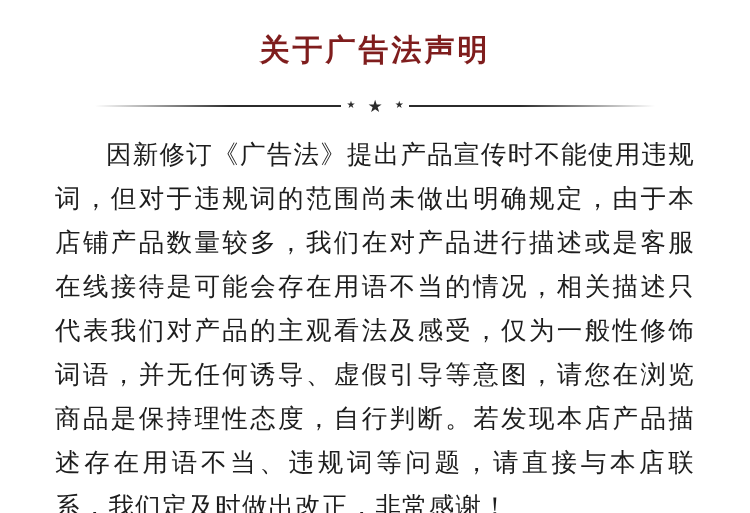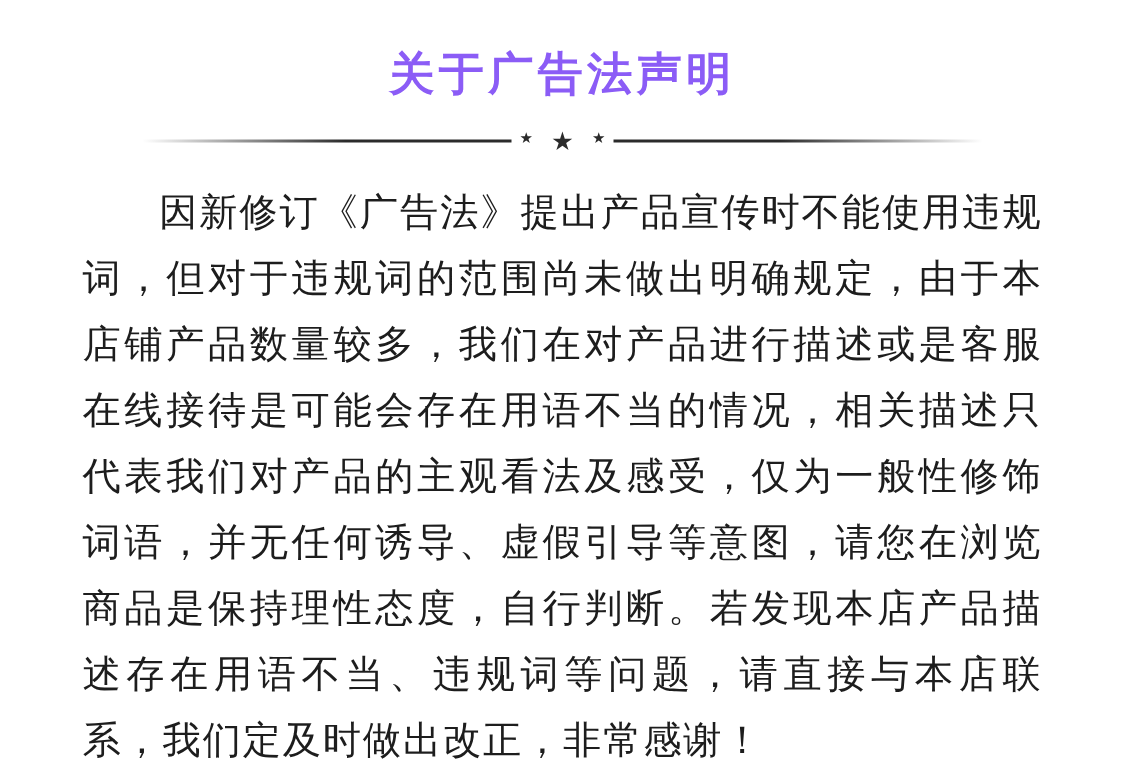--- a/index.html
+++ b/index.html
@@ -19,27 +19,27 @@
     height: 513px;
     box-sizing: border-box;
     background: #ffffff;
     display: flex;
     flex-direction: column;
     align-items: center;
     padding: 26px 34px 18px 34px;
   }
 
   .statement-title {
-    color: #8b5cf6;
+    color: #7f1d1d;
     font-size: 30px;
     font-weight: bold;
     letter-spacing: 3px;
     line-height: 1.2;
     text-align: right;
-    margin: 6px 0 0 0;
+    margin: 6px 0 12px 0;
     font-family: "Liberation Sans", "DejaVu Sans", sans-serif;
   }
 
   .divider {
     display: flex;
     align-items: center;
     justify-content: center;
     width: 560px;
     margin: 18px 0 12px 0;
     height: 16px;

